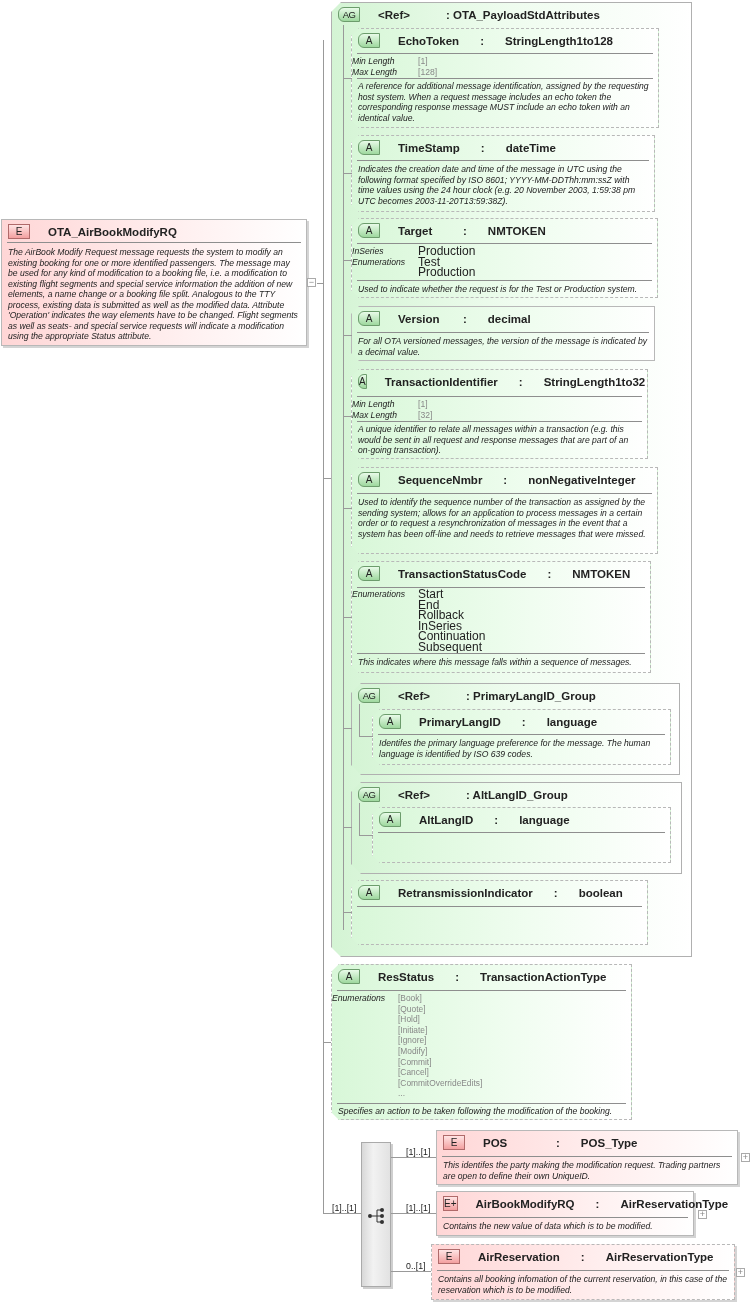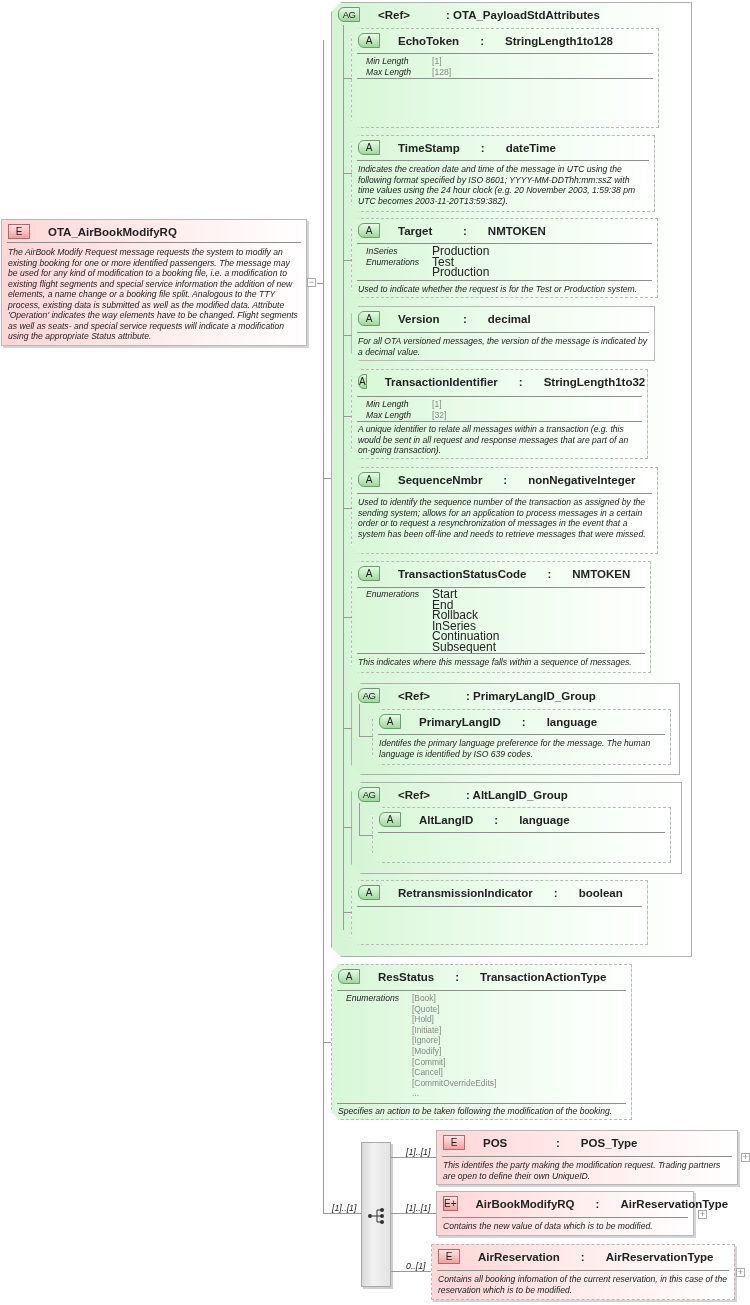--- a/index.html
+++ b/index.html
@@ -66,30 +66,30 @@
   }
   .badge-e.wide { width: 28px; }
 
   .rule { position: absolute; left: 5px; right: 5px; height: 1px; background: #8e8e8e; }
 
   .desc {
     position: absolute; left: 6px; right: 6px;
     font-size: 8.6px; font-style: italic; line-height: 10.5px; color: #222;
   }
   .props {
-    position: absolute; left: 14px; right: 6px;
+    position: absolute; left: 0; right: 6px;
     font-size: 8.6px; line-height: 10.6px;
   }
   .props .row { display: flex; }
   .props .k { width: 66px; font-style: italic; color: #222; }
   .props .v { color: #888; }
   .props .v.enum { color: #222; font-weight: normal; font-size: 12px; }
   .props .v.gray { color: #888; font-size: 8.4px; }
 
-  .mult { position: absolute; font-size: 8.8px; font-style: italic; color: #222; }
+  .mult { position: absolute; font-size: 8.8px; color: #222; }
 
   .toggle {
     position: absolute; width: 9px; height: 9px; border: 1px solid #aaa;
     background: #fff; font-size: 9px; line-height: 7px; text-align: center; color: #888;
   }
 
   .seq-box {
     position: absolute;
     background: linear-gradient(to right, #d8d8d8, #f2f2f2 40%, #e2e2e2);
     border: 1px solid #aaa; box-shadow: 2px 2px 0 #cfcfcf;
@@ -135,20 +135,21 @@
     <div class="row">
         <span class="k">Min Length</span>
         <span class="v">[1]</span>
       </div>
     <div class="row">
         <span class="k">Max Length</span>
         <span class="v">[128]</span>
       </div>
   </div>
   <div class="rule" style="top:49px;"></div>
+  <div class="desc" style="top:52px;">A reference for additional message identification, assigned by the requesting host system. When a request message includes an echo token the corresponding response message MUST include an echo token with an identical value.</div>
 </div>
 <div class="line hline" style="left:343px; top:78px; width:9px;"></div>
 
 <div class="attr-box" style="left:351px; top:135px; width:304px; height:77px;">
   <div class="head">
       <span class="badge-a">A</span>
       <span>TimeStamp</span>
       <span class="sep">:</span>
       <span>dateTime</span>
     </div>

